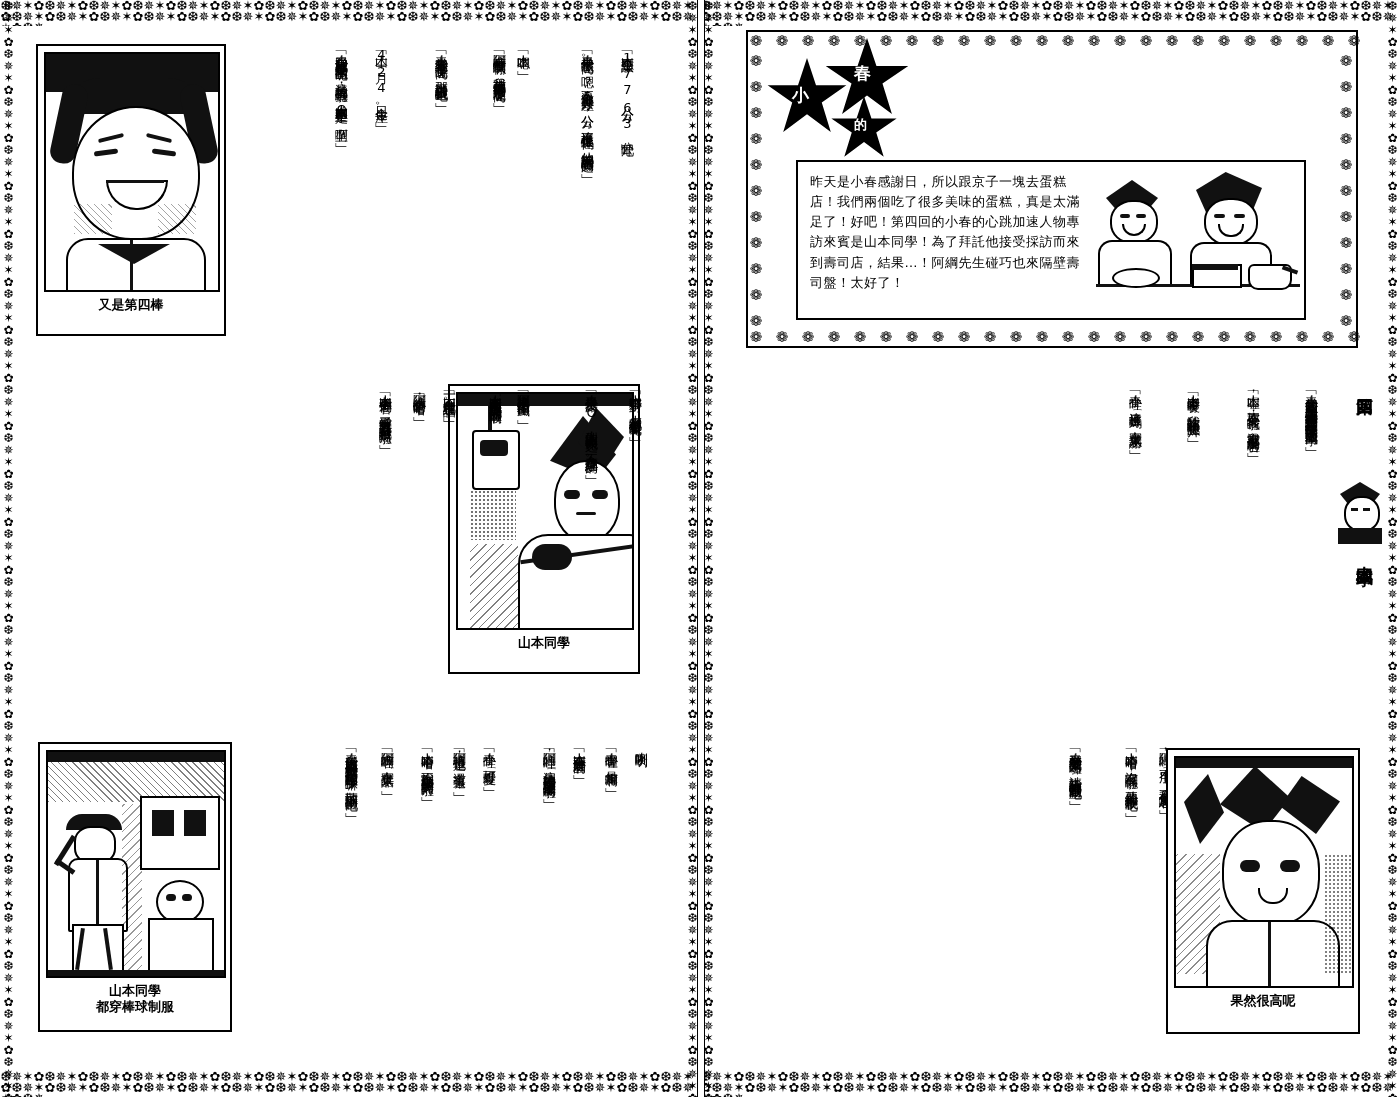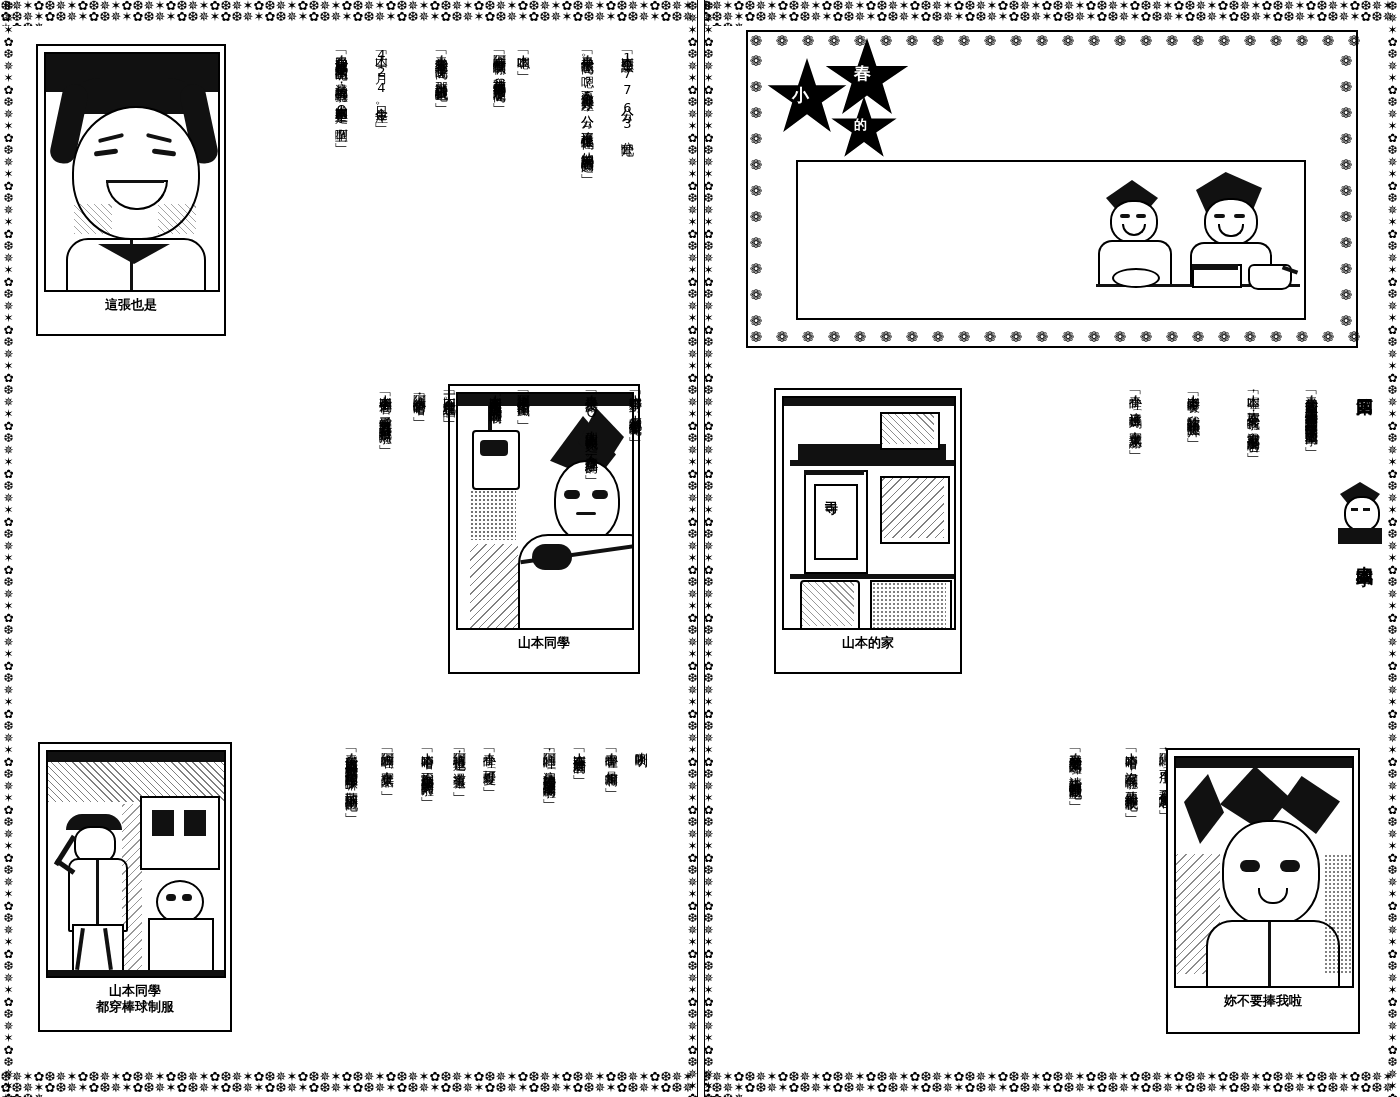--- a/index.html
+++ b/index.html
@@ -360,21 +360,21 @@
           <div class="ink" style="left:100px;top:82px;width:26px;height:4px;border-radius:3px;transform:rotate(14deg);"></div>
           <div style="position:absolute;left:60px;top:126px;width:58px;height:26px;border:2px solid #000;border-radius:0 0 30px 30px;background:#fff;"></div>
           <div class="ink" style="left:60px;top:126px;width:58px;height:3px;"></div>
           <div class="hatch" style="left:28px;top:150px;width:38px;height:30px;opacity:.35;"></div>
           <div class="hatch" style="left:112px;top:150px;width:38px;height:30px;opacity:.35;"></div>
           <div style="position:absolute;left:20px;top:184px;width:136px;height:58px;border:2px solid #000;border-radius:22px 22px 0 0;background:#fff;"></div>
           <div class="ink" style="left:84px;top:186px;width:3px;height:56px;"></div>
           <div class="ink" style="left:52px;top:190px;width:72px;height:20px;clip-path:polygon(0 0,100% 0,50% 100%);"></div>
         </div>
       </div>
-      <div class="cap">這張也是</div>
+      <div class="cap">又是第四棒</div>
     </div>
 
     <div class="vcol" style="left:236px;top:44px;width:400px;height:300px;">
       <div class="vtext" style="position:absolute;right:0;top:0;height:290px;">山本「應該是177公分63公斤吧」</div>
       <div class="vtext" style="position:absolute;right:40px;top:0;height:290px;">小春「果然很高呢。嗯？不過你跟壽寺只差5公分，這樣不是很怪嗎？他的說詞果然有問題！」</div>
       <div class="vtext" style="position:absolute;right:104px;top:0;height:90px;">山本「嗯？」</div>
       <div class="vtext" style="position:absolute;right:128px;top:0;height:290px;">阿綱「有什麼關係啊！我很羨慕他們兩個人那麼高呢！」</div>
       <div class="vtext" style="position:absolute;right:186px;top:0;height:290px;">小春「小春我才不在乎身高呢！那麼請告訴我生日吧！」</div>
       <div class="vtext" style="position:absolute;right:246px;top:0;height:200px;">山本「4月24日金牛座。」</div>
       <div class="vtext" style="position:absolute;right:286px;top:0;height:290px;">小春「跟我同樣都是春天出生的呢！這是我的直覺啦，山本的血型是不是O型啊？」</div>
@@ -805,20 +805,21 @@
       <div class="starlabel" style="left:44px;top:52px;">小</div>
 
       <div class="star" style="left:76px;top:6px;width:86px;height:80px;clip-path:polygon(50% 0,61% 35%,98% 35%,68% 57%,79% 95%,50% 72%,21% 95%,32% 57%,2% 35%,39% 35%);"></div>
       <div class="starlabel" style="left:106px;top:30px;">春</div>
 
       <div class="star" style="left:82px;top:64px;width:68px;height:64px;clip-path:polygon(50% 0,61% 35%,98% 35%,68% 57%,79% 95%,50% 72%,21% 95%,32% 57%,2% 35%,39% 35%);"></div>
       <div class="starlabel small" style="left:106px;top:84px;">的</div>
 
 
       <div class="introbox" style="left:48px;top:128px;width:510px;height:160px;border:2px solid #000;"></div>
+      <div class="introtext vtexthoriz" style="left:62px;top:140px;width:272px;">昨天是小春感謝日，所以跟京子一塊去蛋糕店！我們兩個吃了很多美味的蛋糕，真是太滿足了！好吧！第四回的小春的心跳加速人物專訪來賓是山本同學！為了拜託他接受採訪而來到壽司店，結果…！阿綱先生碰巧也來隔壁壽司盤！太好了！</div>
 
       <div style="position:absolute;left:348px;top:132px;width:204px;height:152px;">
         <div class="art">
           <div class="ink" style="left:10px;top:16px;width:52px;height:30px;clip-path:polygon(50% 0,100% 60%,80% 100%,20% 100%,0 60%);"></div>
           <div style="position:absolute;left:14px;top:36px;width:44px;height:40px;border:2px solid #000;border-radius:46%;background:#fff;"></div>
           <div class="ink" style="left:24px;top:50px;width:10px;height:4px;border-radius:4px;"></div>
           <div class="ink" style="left:40px;top:50px;width:10px;height:4px;border-radius:4px;"></div>
           <div style="position:absolute;left:26px;top:60px;width:20px;height:10px;border:2px solid #000;border-top:none;border-radius:0 0 12px 12px;background:#fff;"></div>
           <div style="position:absolute;left:2px;top:76px;width:70px;height:44px;border:2px solid #000;border-bottom:none;border-radius:14px 14px 0 0;background:#fff;"></div>
 
@@ -851,43 +852,20 @@
     </div>
     <div class="vtext" style="position:absolute;right:24px;top:552px;height:140px;font-size:17px;font-weight:bold;">山本武同學</div>
 
     <div class="vcol" style="left:290px;top:384px;width:330px;height:300px;">
       <div class="vtext" style="position:absolute;right:0;top:0;height:290px;">小春「小春的第四回小春的心跳加速人物專訪是運動神經出眾並中棒球隊的英雄山本武同學！」</div>
       <div class="vtext" style="position:absolute;right:58px;top:0;height:290px;">山本「喔，妳不要捧我啦，我沒有那麼厲害啦！」</div>
       <div class="vtext" style="position:absolute;right:118px;top:0;height:290px;">山本老爹「哎呀！我請妳吃鮪魚肚生魚片！」</div>
       <div class="vtext" style="position:absolute;right:176px;top:0;height:250px;">小春「哇！這樣子好嗎？實在太感謝了！」</div>
     </div>
 
-    <div class="card" style="left:74px;top:388px;width:188px;height:286px;">
-      <div class="pic" style="width:174px;height:234px;">
-        <div class="art">
-          <div class="ink" style="left:0;top:0;width:174px;height:8px;"></div>
-          <div class="ink" style="left:14px;top:46px;width:148px;height:16px;"></div>
-          <div class="ink" style="left:6px;top:62px;width:164px;height:6px;"></div>
-          <div style="position:absolute;left:96px;top:14px;width:56px;height:34px;border:2px solid #000;background:#fff;"></div>
-          <div class="hatch" style="left:98px;top:16px;width:52px;height:30px;opacity:.45;"></div>
-          <div style="position:absolute;left:20px;top:72px;width:60px;height:100px;border:2px solid #000;background:#fff;"></div>
-          <div class="ink" style="left:20px;top:72px;width:60px;height:5px;"></div>
-          <div style="position:absolute;left:30px;top:86px;width:40px;height:72px;border:2px solid #000;background:#fff;"></div>
-          <div class="vtext" style="position:absolute;left:38px;top:92px;height:60px;font-size:13px;font-weight:bold;">寺司</div>
-          <div style="position:absolute;left:96px;top:78px;width:66px;height:64px;border:2px solid #000;background:#fff;"></div>
-          <div class="hatch2" style="left:98px;top:80px;width:62px;height:60px;opacity:.5;"></div>
-          <div class="ink" style="left:6px;top:176px;width:164px;height:5px;"></div>
-          <div style="position:absolute;left:16px;top:182px;width:56px;height:48px;border:2px solid #000;background:#fff;border-radius:4px;"></div>
-          <div class="hatch" style="left:18px;top:184px;width:52px;height:44px;opacity:.4;"></div>
-          <div style="position:absolute;left:86px;top:182px;width:78px;height:50px;border:2px solid #000;background:#fff;"></div>
-          <div class="grayd" style="left:88px;top:184px;width:74px;height:46px;opacity:.5;"></div>
-        </div>
-      </div>
-      <div class="cap">山本的家</div>
-    </div>
 
     <div class="vcol" style="left:252px;top:742px;width:400px;height:300px;">
       <div class="vtext" style="position:absolute;right:0;top:0;height:285px;">山本「老爸你真是的──所以人家才說你太寵我了！」</div>
       <div class="vtext" style="position:absolute;right:58px;top:0;height:240px;">阿綱「不過實際上山本是本校的王牌，又是第四棒─」</div>
       <div class="vtext" style="position:absolute;right:108px;top:0;height:285px;">山本老爹「阿綱你也來一盤鮪魚肚吧！在此之前我去拿個不錯的東西，你等我一下。」</div>
       <div class="vtext" style="position:absolute;right:178px;top:0;height:160px;">阿綱「哇，不用了…我不是這個意思啊！」</div>
       <div class="vtext" style="position:absolute;right:212px;top:0;height:260px;">山本「哈哈哈！沒有關係啦，他要給你你就收下吧！」</div>
       <div class="vtext" style="position:absolute;right:268px;top:0;height:265px;">小春「那麼我要問題囉！請告訴我你的身高跟體重吧。」</div>
     </div>
 
@@ -901,18 +879,18 @@
           <div style="position:absolute;left:46px;top:62px;width:94px;height:102px;border:2px solid #000;border-radius:46% 46% 44% 44%;background:#fff;"></div>
           <div class="ink" style="left:64px;top:102px;width:20px;height:12px;border-radius:10px;"></div>
           <div class="ink" style="left:104px;top:102px;width:20px;height:12px;border-radius:10px;"></div>
           <div style="position:absolute;left:82px;top:130px;width:26px;height:14px;border:2px solid #000;border-top:none;border-radius:0 0 14px 14px;background:#fff;"></div>
           <div class="hatch2" style="left:0px;top:96px;width:44px;height:120px;opacity:.45;"></div>
           <div style="position:absolute;left:30px;top:162px;width:130px;height:70px;border:2px solid #000;border-bottom:none;border-radius:26px 26px 0 0;background:#fff;"></div>
           <div class="ink" style="left:92px;top:164px;width:3px;height:66px;"></div>
           <div class="grayd" style="left:148px;top:96px;width:32px;height:120px;opacity:.5;"></div>
         </div>
       </div>
-      <div class="cap">妳不要捧我啦</div>
+      <div class="cap">果然很高呢</div>
     </div>
   </div>
 
   <div class="gutter"></div>
 </div>
 
 </body></html>

